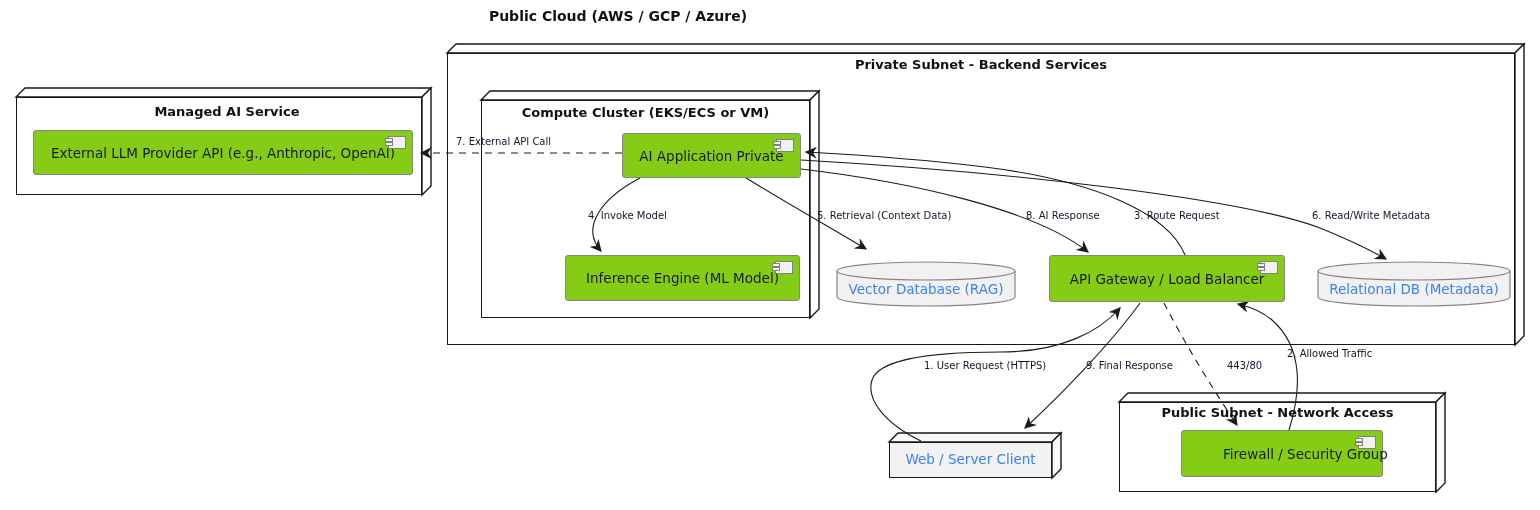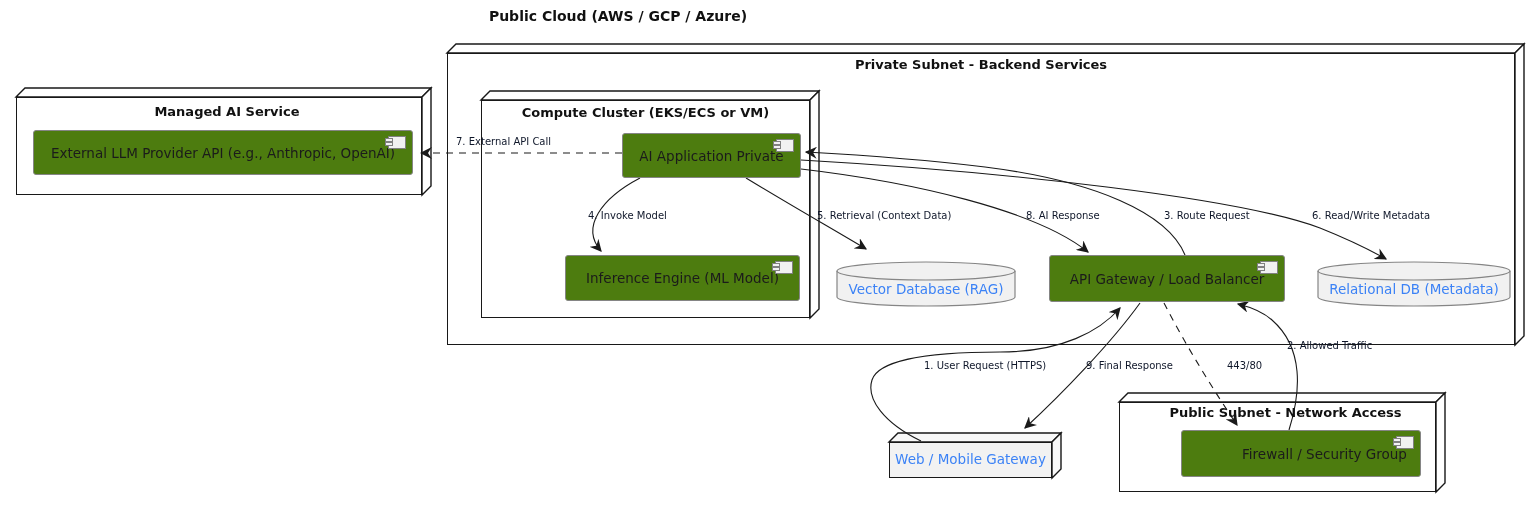--- a/index.html
+++ b/index.html
@@ -2,21 +2,21 @@
 <html><head>
 <meta charset="utf-8">
 <style>
   html,body{margin:0;padding:0;background:#ffffff;}
   body{width:1540px;height:510px;font-family:"DejaVu Sans","Liberation Sans",sans-serif;color:#111;}
   .canvas{position:relative;width:1540px;height:510px;background:#fff;overflow:hidden;}
   svg.layer{position:absolute;left:0;top:0;z-index:2;pointer-events:none;}
   .node-face{position:absolute;background:#ffffff;border:1.4px solid #181818;box-sizing:border-box;z-index:1;}
   .node-face.gray{background:#f2f2f2;}
   .node-title{position:absolute;z-index:3;font-weight:bold;font-size:13px;text-align:center;white-space:nowrap;}
-  .component{position:absolute;background:#4d7c0f;border:1px solid #858585;border-radius:3px;box-sizing:border-box;z-index:3;display:flex;align-items:center;justify-content:center;}
+  .component{position:absolute;background:#84cc16;border:1px solid #858585;border-radius:3px;box-sizing:border-box;z-index:3;display:flex;align-items:center;justify-content:center;}
   .component .clabel{font-size:13.5px;white-space:nowrap;color:#1b1b1b;}
   .cicon{position:absolute;top:5px;right:6px;width:16px;height:11px;border:1px solid #808080;background:#f1f1f1;}
   .cicon::before,.cicon::after{content:"";position:absolute;left:-4px;width:6px;height:2px;border:1px solid #808080;background:#f1f1f1;}
   .cicon::before{top:1px;}
   .cicon::after{top:5px;}
   .edge-label{position:absolute;z-index:3;font-size:10px;white-space:nowrap;color:#0f172a;}
   .cyl-label{position:absolute;z-index:3;font-size:13.5px;text-align:center;white-space:nowrap;color:#3b82f6;}
   .page-title{position:absolute;left:0;top:8px;width:1236px;text-align:center;font-weight:bold;font-size:14px;z-index:3;}
 </style>
 </head>
@@ -69,51 +69,51 @@
       <path d="M921,441 C884,423 866,399 872,380 C877,363 916,352 1000,352 C1062,352 1100,331 1120,308" marker-end="url(#arr)"></path>
       <path d="M1140,303 C1112,342 1062,394 1025,428" marker-end="url(#arr)"></path>
       <path stroke-dasharray="7,6" d="M1164,303 C1186,346 1216,394 1237,425" marker-end="url(#arr)"></path>
       <path d="M1289,430 C1301,392 1304,348 1272,320 C1262,311 1250,307 1238,304" marker-end="url(#arr)"></path>
     </g>
   </svg>
 
   <div class="node-title" style="left:447px;top:57px;width:1068px;">Private Subnet - Backend Services</div>
   <div class="node-title" style="left:16px;top:104px;width:406px;margin-left:8px;">Managed AI Service</div>
   <div class="node-title" style="left:481px;top:105px;width:329px;">Compute Cluster (EKS/ECS or VM)</div>
-  <div class="node-title" style="left:1119px;top:405px;width:317px;padding-left:8px;">Public Subnet - Network Access</div>
-  <div class="cyl-label" style="left:889px;top:451px;width:163px;">Web / Mobile Gateway</div>
+  <div class="node-title" style="left:1119px;top:405px;width:317px;">Public Subnet - Network Access</div>
+  <div class="cyl-label" style="left:889px;top:451px;width:163px;">Web / Server Client</div>
 
   <div class="component" style="left:33px;top:130px;width:380px;height:45px;">
     <span class="cicon"></span>
     <span class="clabel">External LLM Provider API (e.g., Anthropic, OpenAI)</span>
   </div>
   <div class="component" style="left:622px;top:133px;width:179px;height:45px;">
     <span class="cicon"></span>
     <span class="clabel">AI Application Private</span>
   </div>
   <div class="component" style="left:565px;top:255px;width:235px;height:46px;">
     <span class="cicon"></span>
     <span class="clabel">Inference Engine (ML Model)</span>
   </div>
   <div class="component" style="left:1049px;top:255px;width:236px;height:47px;">
     <span class="cicon"></span>
     <span class="clabel">API Gateway / Load Balancer</span>
   </div>
-  <div class="component" style="left:1181px;top:430px;width:240px;height:47px;padding-left:47px;">
+  <div class="component" style="left:1181px;top:430px;width:202px;height:47px;padding-left:47px;">
     <span class="cicon"></span>
     <span class="clabel">Firewall / Security Group</span>
   </div>
 
   <div class="cyl-label" style="left:837px;top:281px;width:178px;">Vector Database (RAG)</div>
   <div class="cyl-label" style="left:1318px;top:281px;width:192px;">Relational DB (Metadata)</div>
 
   <div class="edge-label" style="left:456px;top:136px;">7. External API Call</div>
   <div class="edge-label" style="left:588px;top:210px;">4. Invoke Model</div>
   <div class="edge-label" style="left:817px;top:210px;">5. Retrieval (Context Data)</div>
   <div class="edge-label" style="left:1026px;top:210px;">8. AI Response</div>
-  <div class="edge-label" style="left:1164px;top:210px;">3. Route Request</div>
+  <div class="edge-label" style="left:1134px;top:210px;">3. Route Request</div>
   <div class="edge-label" style="left:1312px;top:210px;">6. Read/Write Metadata</div>
   <div class="edge-label" style="left:924px;top:360px;">1. User Request (HTTPS)</div>
   <div class="edge-label" style="left:1086px;top:360px;">9. Final Response</div>
   <div class="edge-label" style="left:1227px;top:360px;">443/80</div>
-  <div class="edge-label" style="left:1287px;top:340px;text-align:center;">2. Allowed Traffic</div>
+  <div class="edge-label" style="left:1287px;top:348px;text-align:center;">2. Allowed Traffic</div>
 
 </div>
 
 </body></html>

